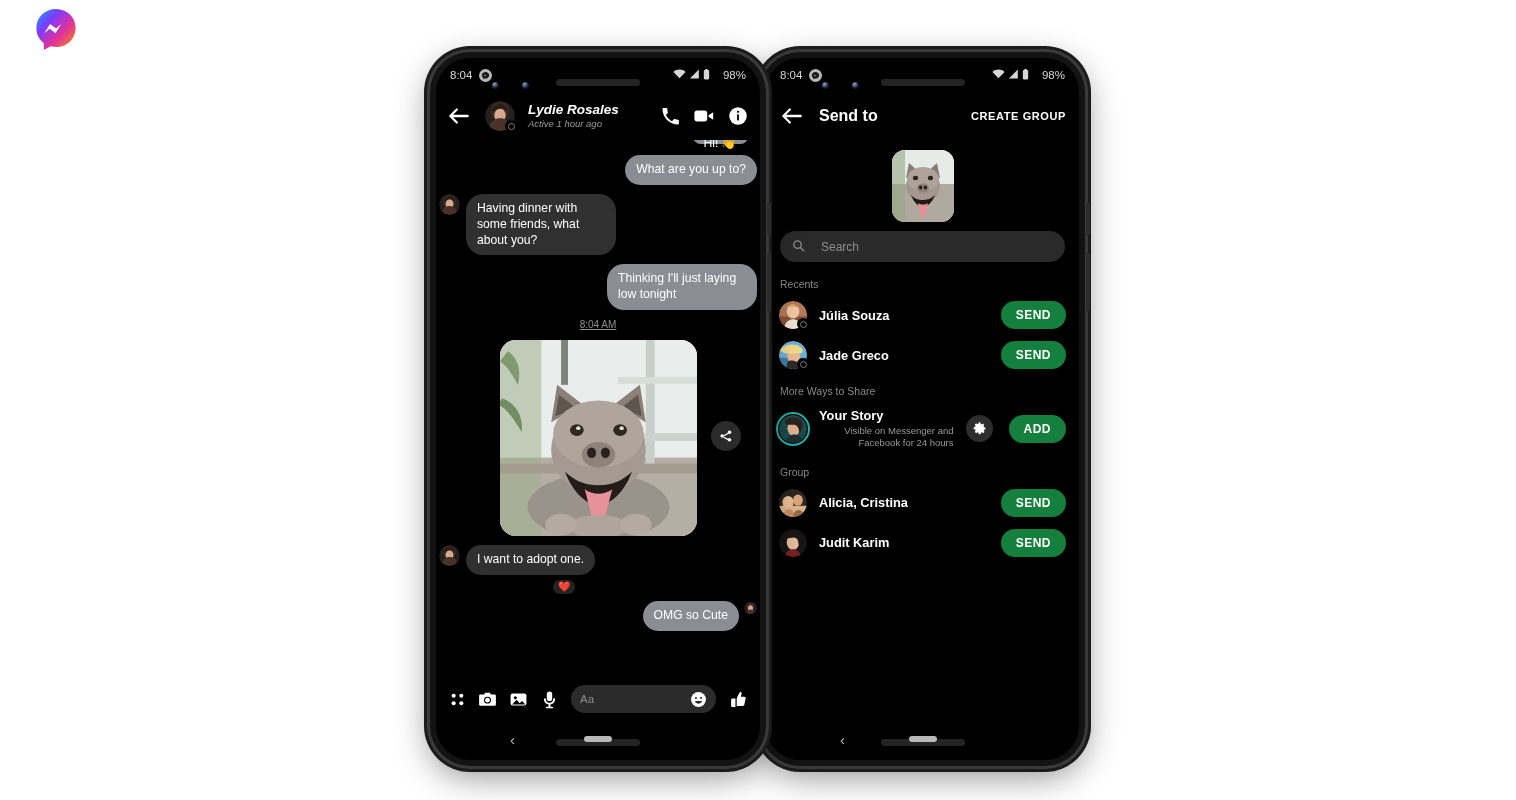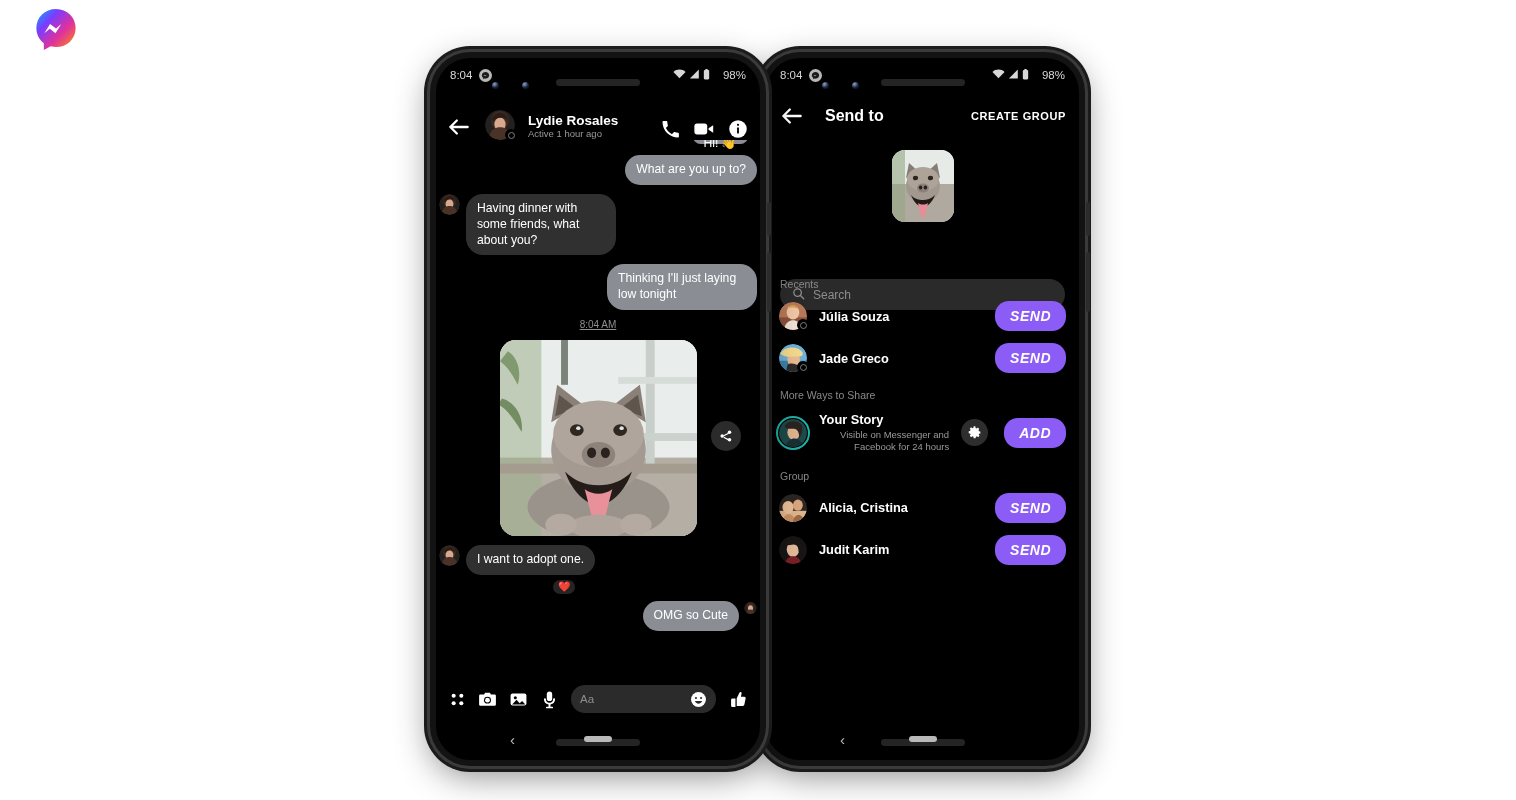--- a/index.html
+++ b/index.html
@@ -56,21 +56,21 @@
   .sb-right { display: flex; align-items: center; gap: 3px; }
   .sb-pct { font-size: 11.5px; color: #d7d7d7; margin-left: 10px; }
   .msgr-badge {
     width: 13px; height: 13px; border-radius: 50%; background: #b8b8b8;
     display: flex; align-items: center; justify-content: center;
   }
 
   
   .conv-header {
     position: absolute; top: 34px; left: 0; right: 0; height: 48px;
-    display: flex; align-items: flex-end; padding: 0 10px; gap: 13px;
+    display: flex; align-items: center; padding: 0 10px; gap: 13px; font-style: italic;
   }
   .icon-btn { display: flex; align-items: center; justify-content: center; cursor: pointer; }
   .back-arrow { width: 26px; height: 26px; }
   .hdr-avatar { position: relative; width: 30px; height: 30px; flex: 0 0 30px; }
   .av-img { width: 100%; height: 100%; border-radius: 50%; overflow: hidden; display: block; }
   .av-badge {
     position: absolute; right: -2px; bottom: -1px; width: 12px; height: 12px;
     border-radius: 50%; background: #000; border: 2px solid #000;
     display: flex; align-items: center; justify-content: center;
   }
@@ -129,48 +129,48 @@
   .navbar {
     position: absolute; bottom: 0; left: 0; right: 0; height: 42px;
     display: flex; align-items: center; justify-content: center; position: absolute;
   }
   .nav-back { position: absolute; left: 74px; color: #bdbdbd; font-size: 15px; }
   .nav-pill { width: 28px; height: 6px; border-radius: 3px; background: #b9b9b9; }
 
   
   .sheet-header {
     position: absolute; top: 34px; left: 0; right: 0; height: 48px;
-    display: flex; align-items: center; padding: 0 13px; gap: 20px;
+    display: flex; align-items: center; padding: 0 13px; gap: 14px;
   }
   .sheet-title { color: #fff; font-size: 16px; font-weight: bold; flex: 1; }
   .create-group { color: #fff; font-size: 11px; font-weight: bold; letter-spacing: .6px; cursor: pointer; }
 
   .share-thumb {
     position: absolute; top: 92px; left: 50%; transform: translateX(-50%);
     width: 62px; height: 72px; border-radius: 13px; overflow: hidden; background:#6d7d87;
   }
   .searchbar {
     position: absolute; top: 173px; left: 14px; right: 14px; height: 31px;
     background: #2a2a2a; border-radius: 16px; display: flex; align-items: center;
-    gap: 8px; padding: 0 12px; margin-top: 48px;
+    gap: 16px; padding: 0 12px;
   }
   .search-ph { color: #8d8d8d; font-size: 12px; }
 
   .sheet-body { position: absolute; top: 210px; left: 0; right: 0; bottom: 42px; overflow: hidden; }
   .section-label { color: #8a8a8a; font-size: 10.5px; padding: 10px 14px 5px; }
   .list-row { display: flex; align-items: center; padding: 6px 13px; gap: 12px; min-height: 40px; }
   .lr-avatar { position: relative; width: 28px; height: 28px; flex: 0 0 28px; }
   .lr-avatar .av-img { border-radius: 50%; }
   .lr-main { flex: 1; min-width: 0; }
   .lr-name { color: #fff; font-size: 12.8px; font-weight: bold; }
   .lr-sub { color: #9a9a9a; font-size: 9.5px; line-height: 1.3; margin-top: 2px; text-align: right; }
   .pill-btn {
-    background: #8b5cf6; color: #fff; font-size: 14px; font-weight: bold;
+    background: #15803d; color: #fff; font-size: 12px; font-weight: bold;
     letter-spacing: .5px; border: none; border-radius: 14px;
-    padding: 7px 15px; cursor: pointer; font-family: "Liberation Sans", sans-serif; font-style: italic;
+    padding: 7px 15px; cursor: pointer; font-family: "Liberation Sans", sans-serif;
   }
   .gear-btn {
     width: 27px; height: 27px; border-radius: 50%; background: #2e2e2e;
     display: flex; align-items: center; justify-content: center; cursor: pointer; margin-right: 4px;
   }
   .story-ring {
     position: absolute; inset: -3px; border-radius: 50%;
     border: 2px solid #1fb0a6;
   }
 </style>

